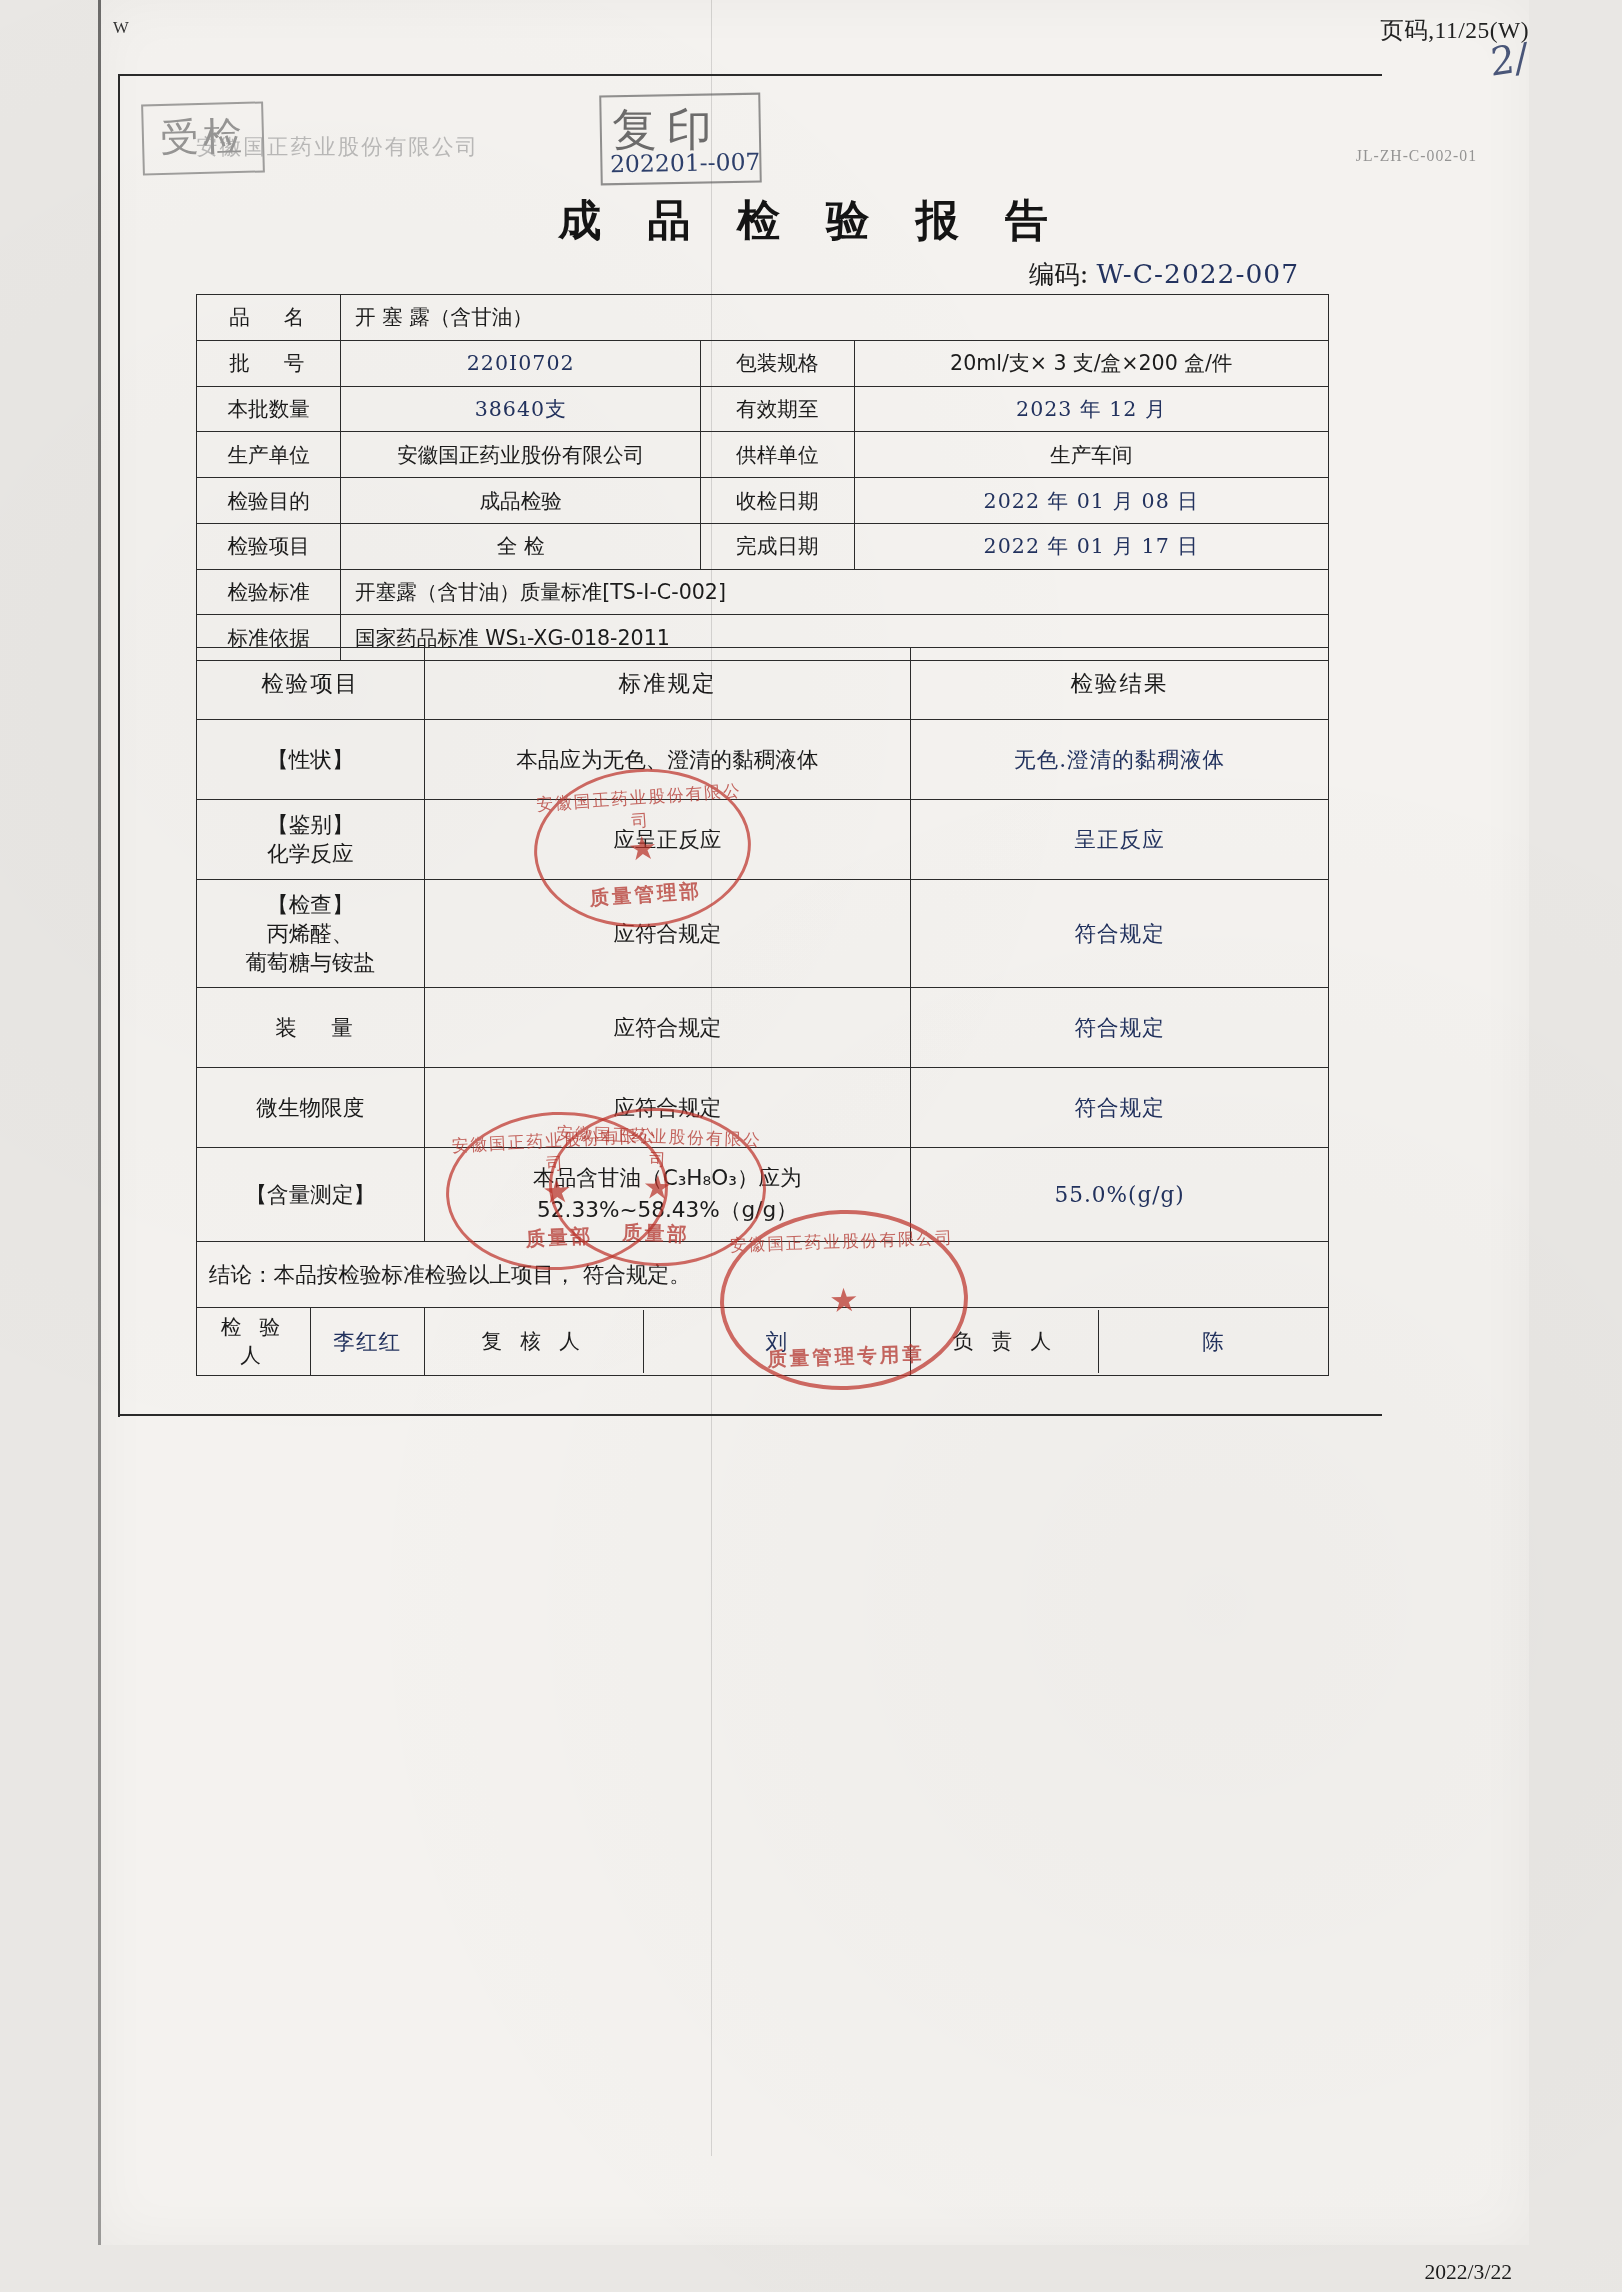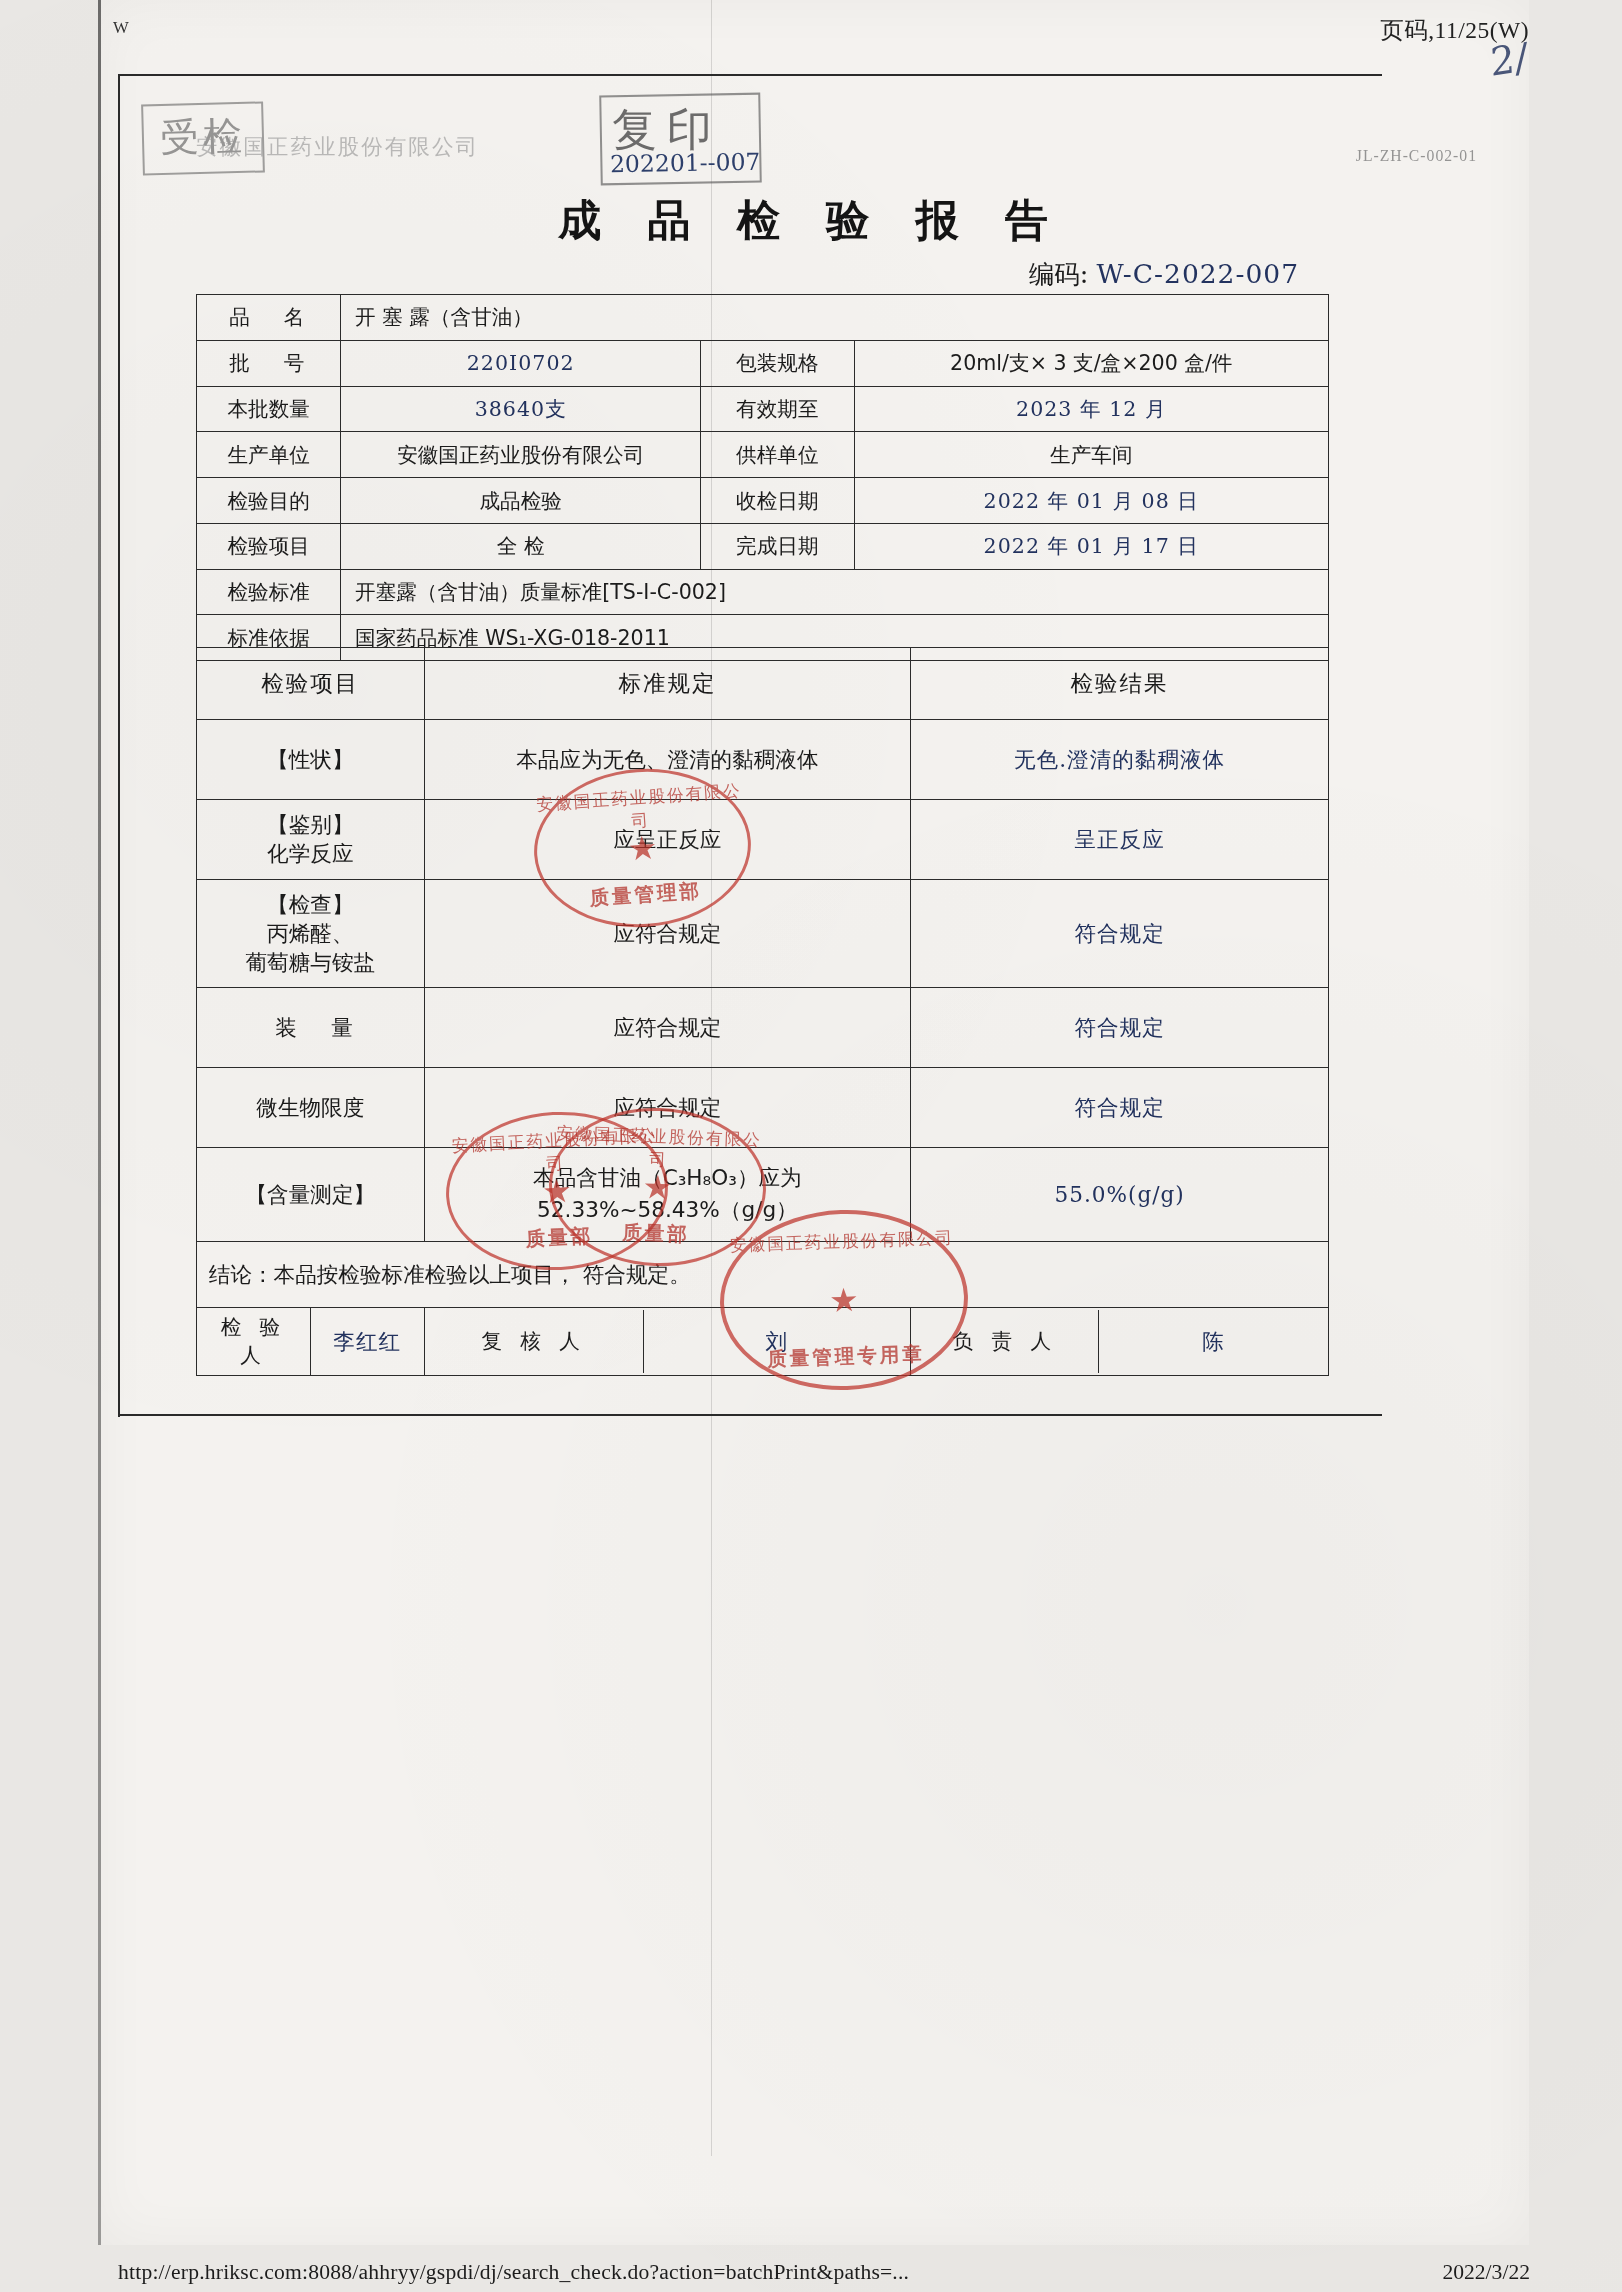--- a/index.html
+++ b/index.html
@@ -290,21 +290,21 @@
     position: absolute;
     left: 118px;
     bottom: 7.8px;
     font-size: 21.6px;
     font-family: "Liberation Serif", serif;
     color: #1c1c1c;
     letter-spacing: 0.2px;
   }
   .footer-date {
     position: absolute;
-    right: 92px;
+    right: 110px;
     bottom: 7.8px;
     font-size: 21.6px;
     font-family: "Liberation Serif", serif;
     color: #1c1c1c;
   }
   .noise {
     position: absolute;
     inset: 0;
     background:
       radial-gradient(circle at 20% 30%, rgba(0,0,0,0.02), transparent 40%),
@@ -482,16 +482,15 @@
     <div class="bottomtxt">质量部</div>
   </div>
   <div class="rstamp s4">
     <div class="arc" style="top:15.7px">安徽国正药业股份有限公司</div>
     <div class="star">★</div>
     <div class="bottomtxt">质量管理专用章</div>
   </div>
 
   <div class="noise"></div>
 
-  <div class="footer-url">http://erp.hriksc.com:8088/ahhryy/gspdi/dj/search_check.do?action=batchPrint&amp;paths=...</div>
   <div class="footer-date">2022/3/22</div>
 </div>
 
 
 </body></html>

